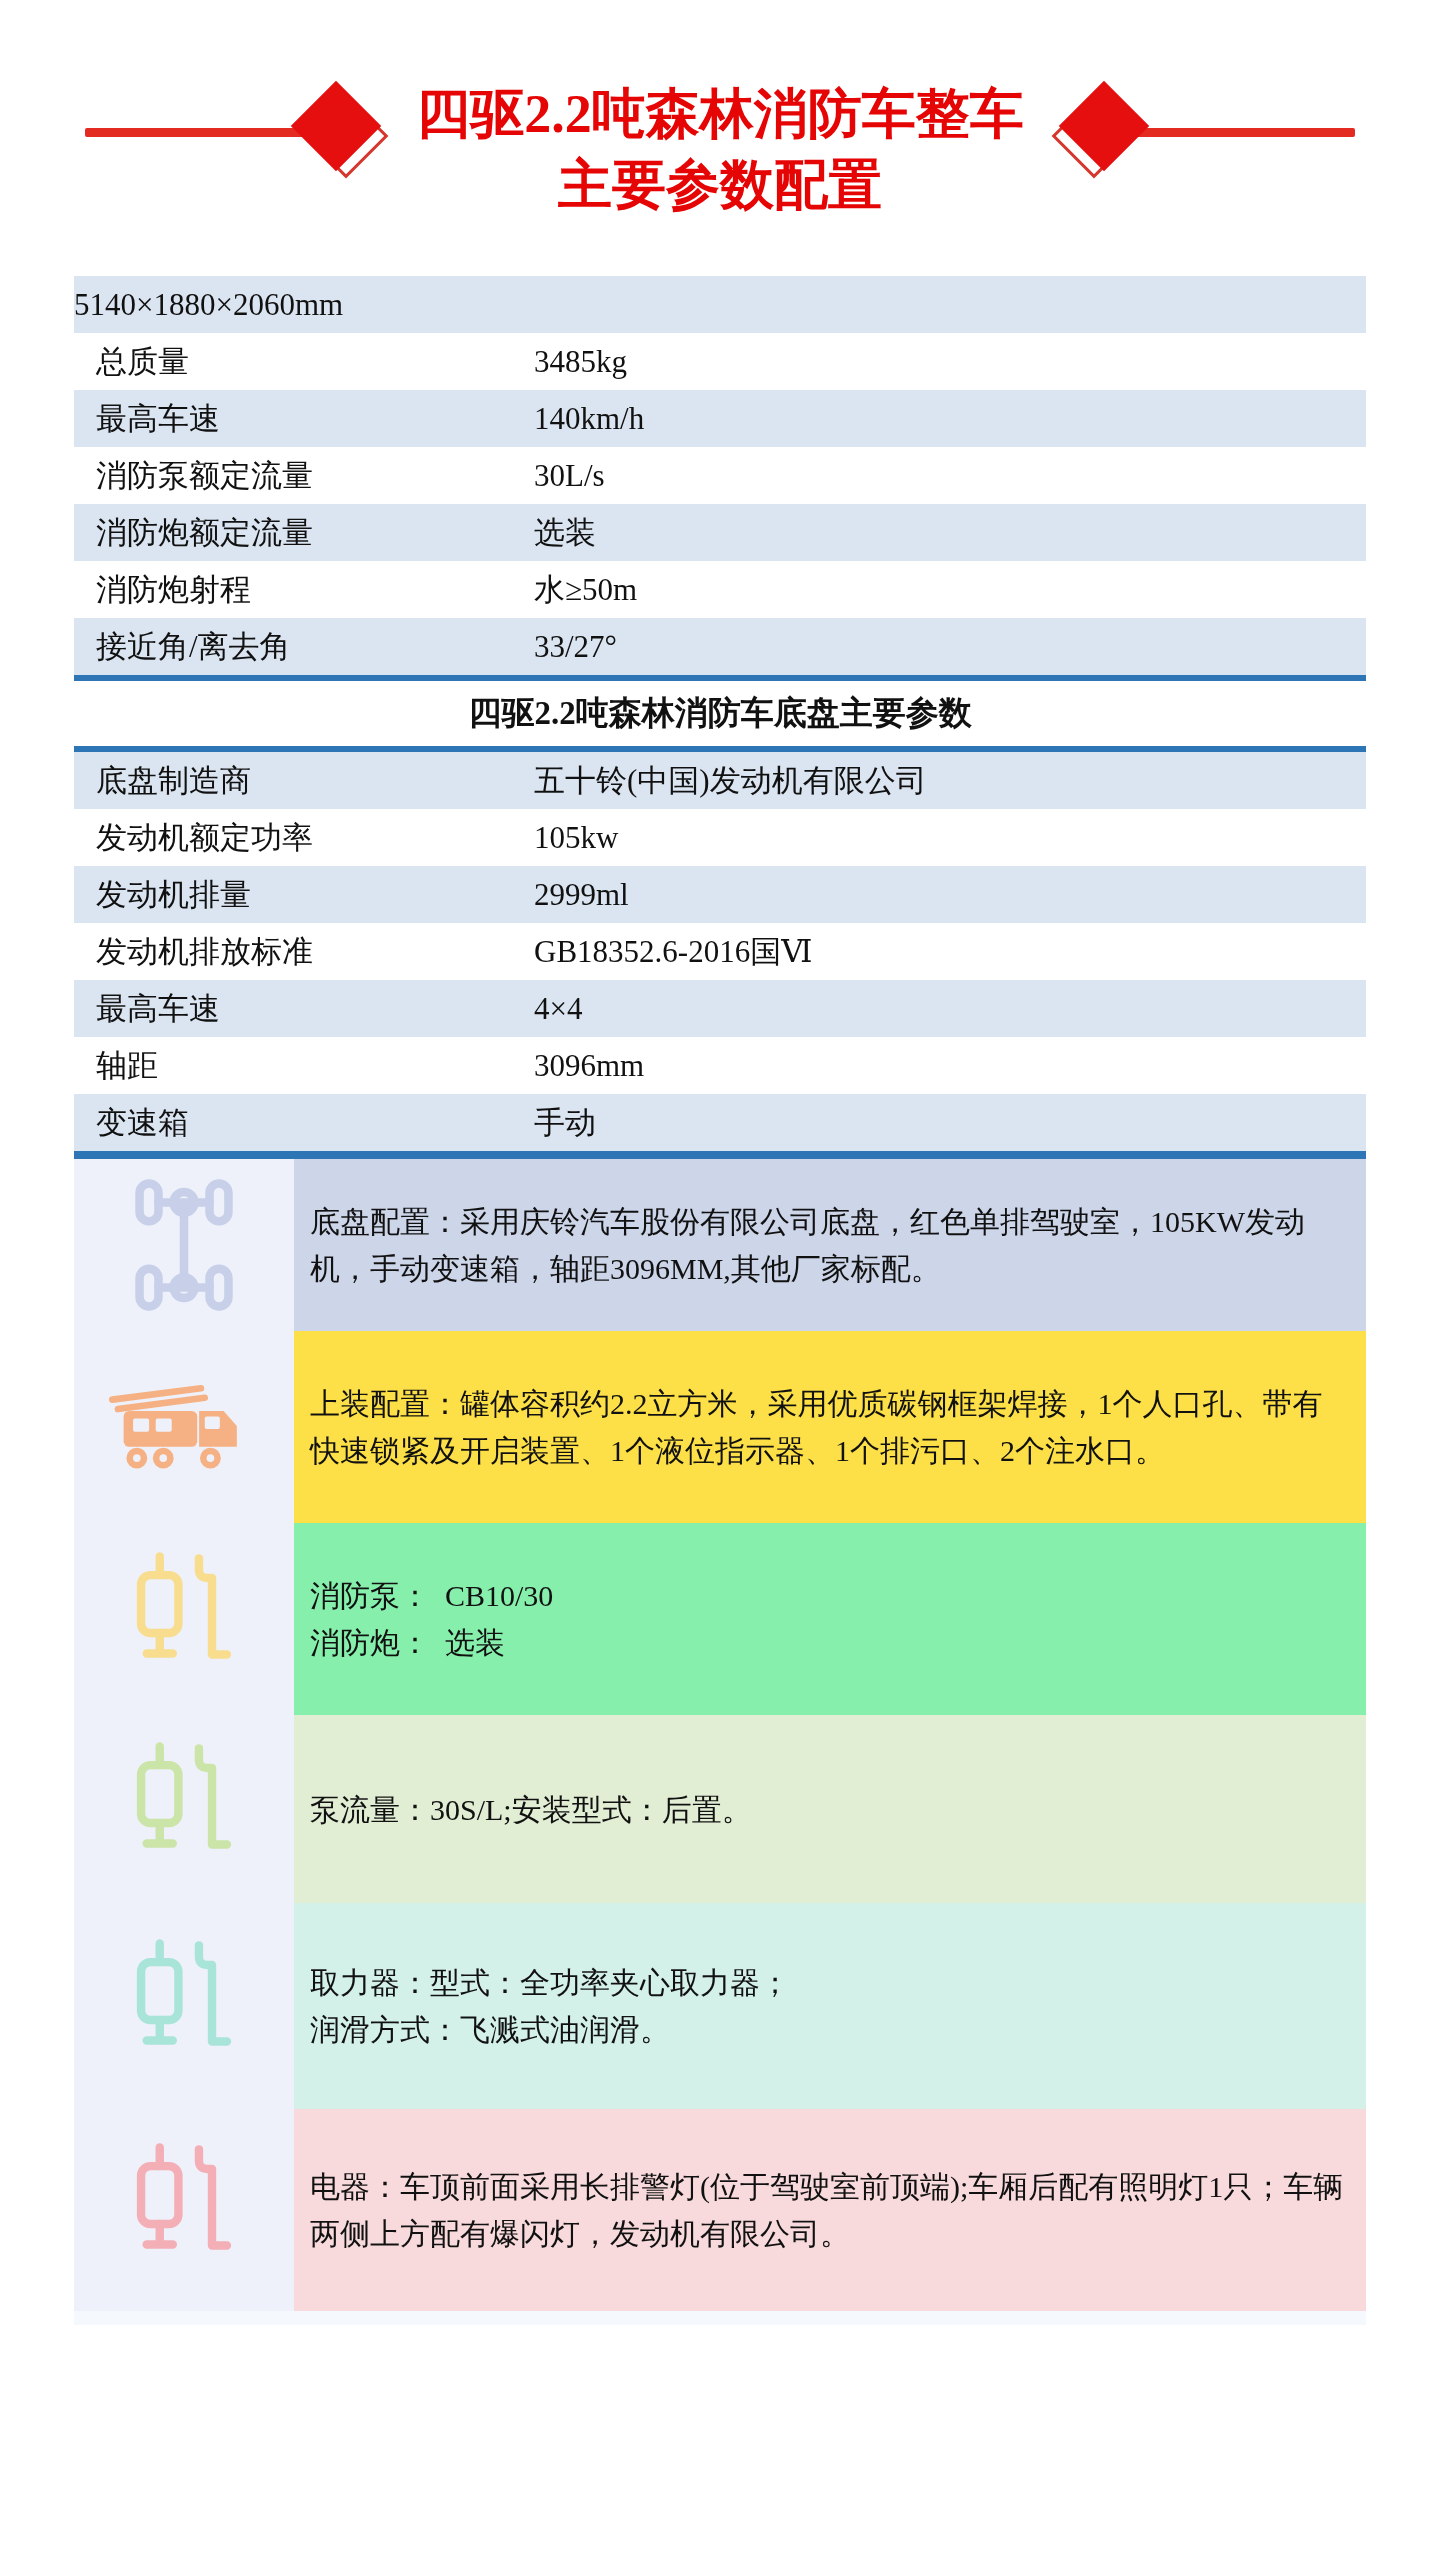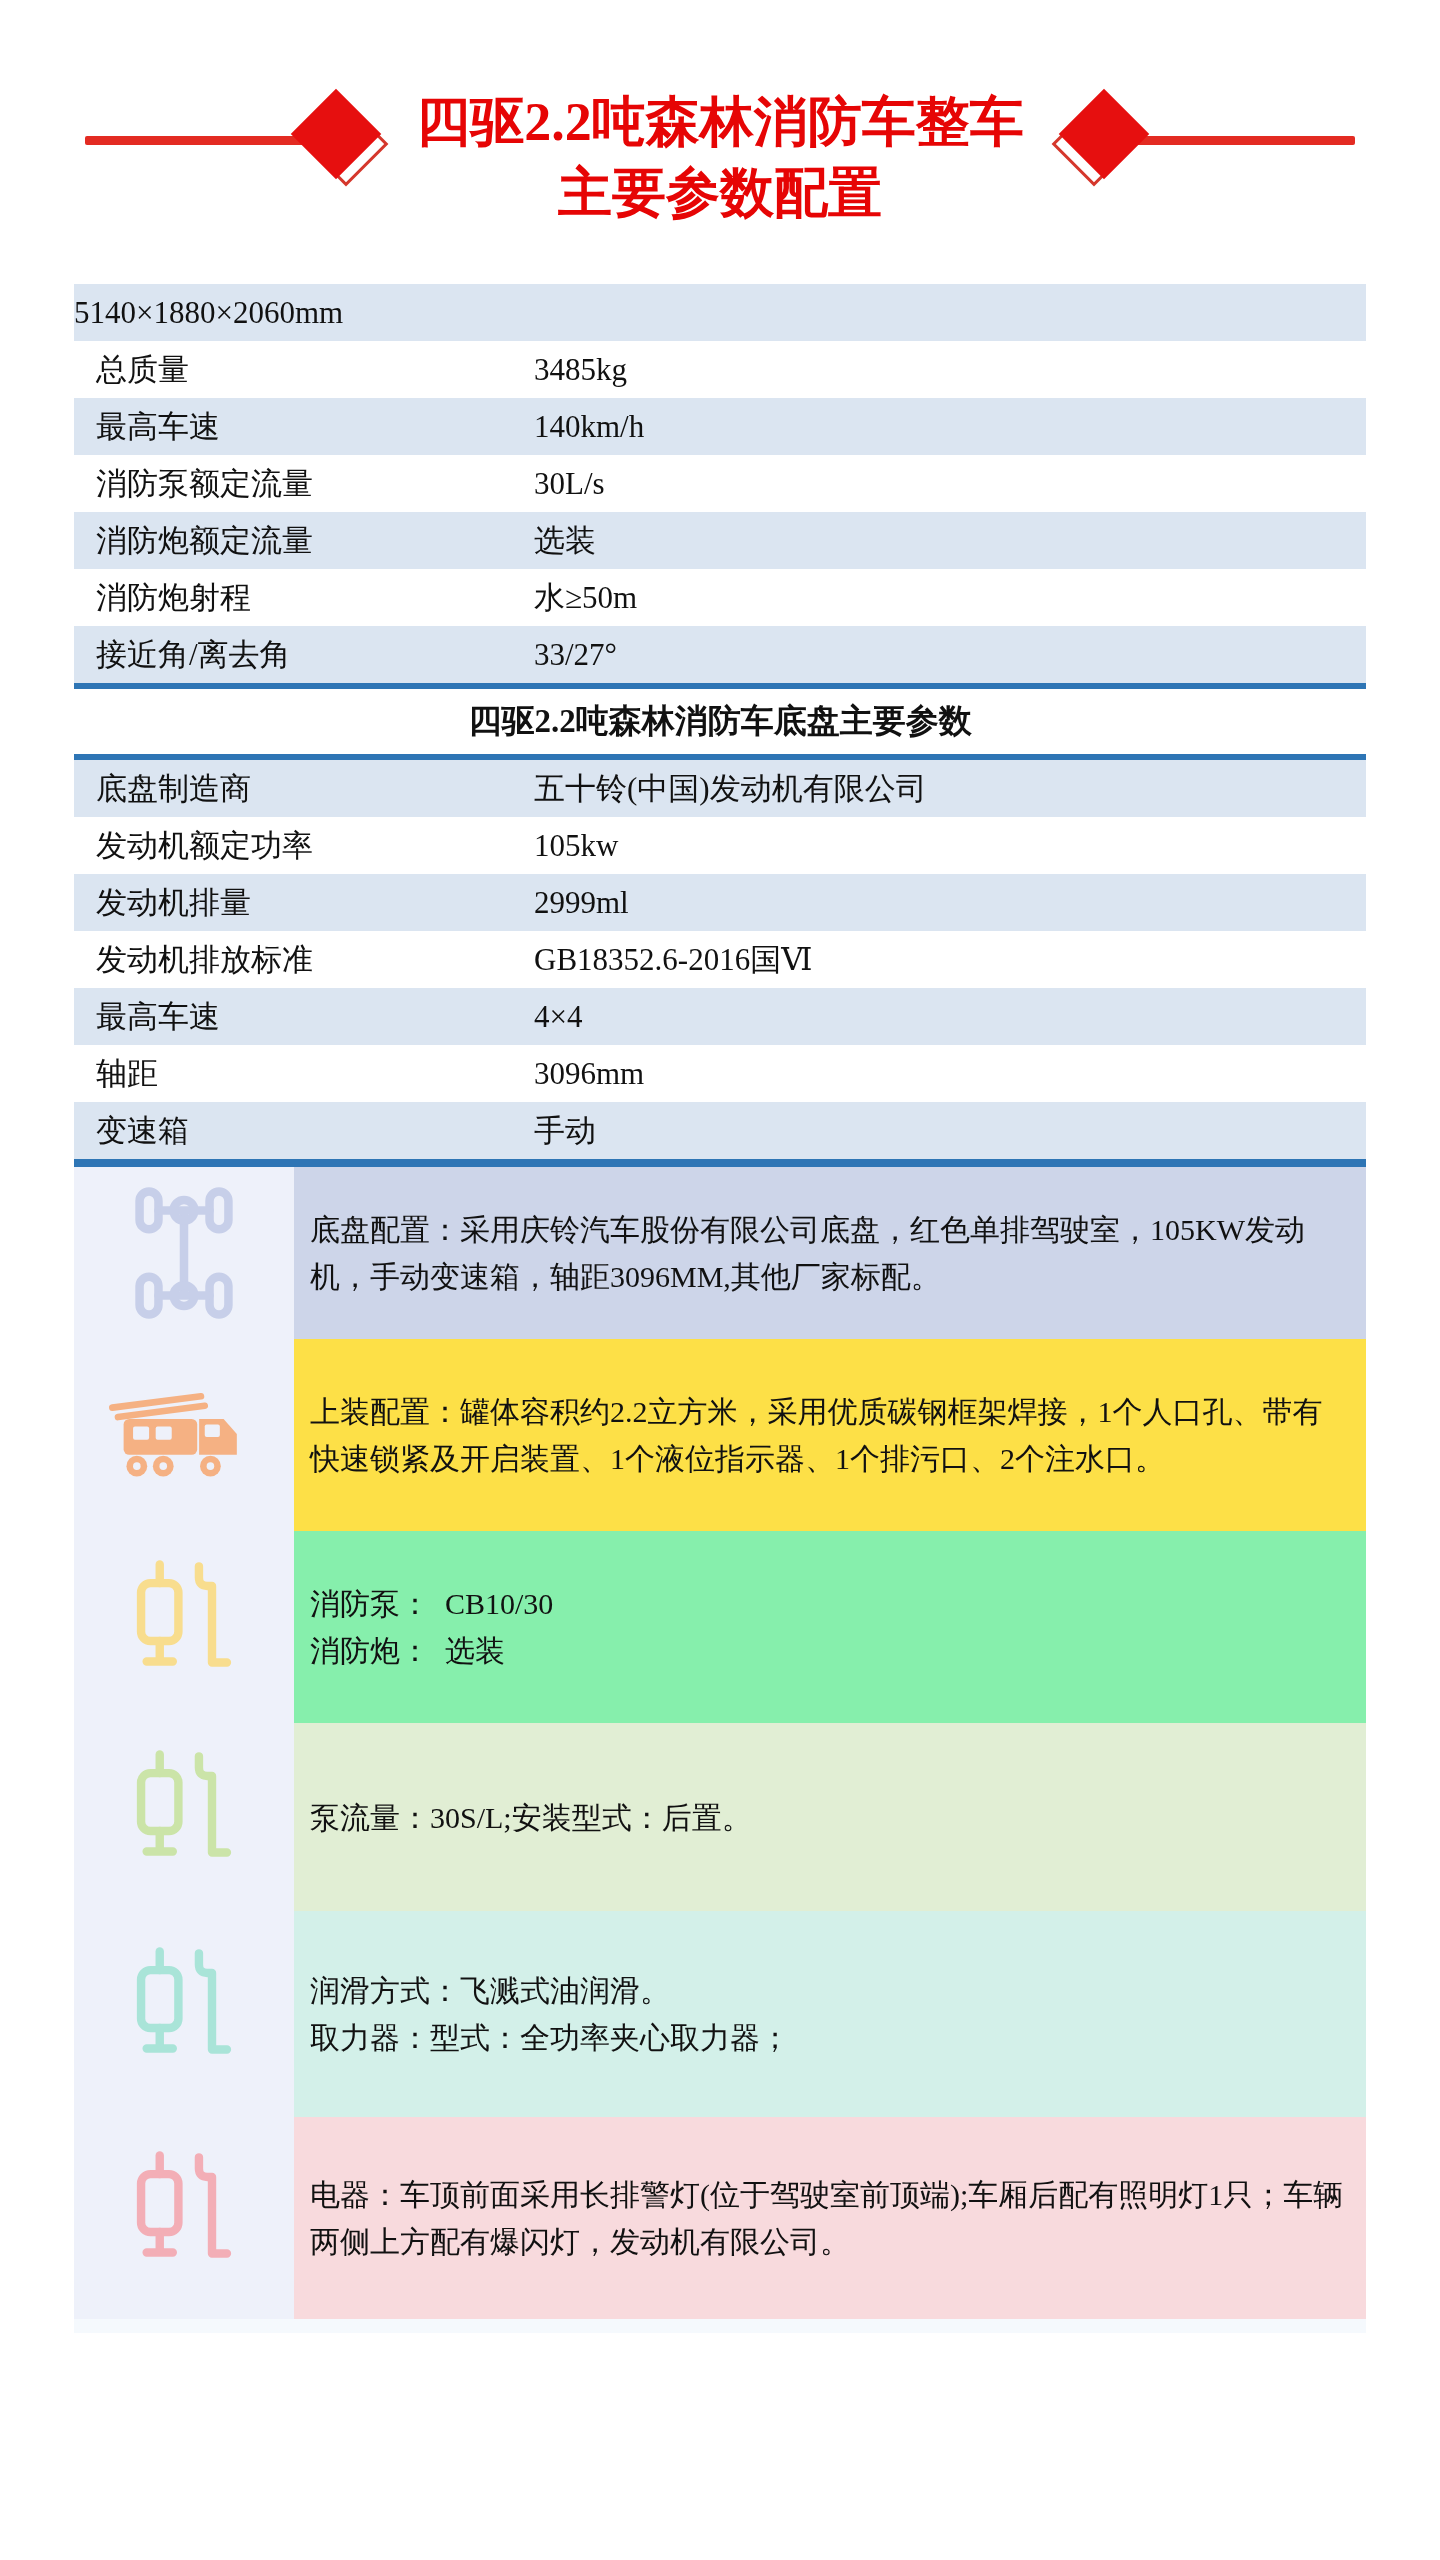--- a/index.html
+++ b/index.html
@@ -1,21 +1,21 @@
 <!DOCTYPE html>
 <html><head>
 <meta charset="utf-8">
 <style>
   * { box-sizing: border-box; }
   html,body { margin:0; padding:0; }
   body {
     width:1440px; height:2560px; background:#ffffff; overflow:hidden;
     font-family:"Liberation Serif","DejaVu Serif",serif; color:#111;
   }
-  .content { width:1292px; margin:8px auto; padding-top:50px; }
+  .content { width:1292px; margin:0 auto; padding-top:50px; }
 
   
   .hdr { display:flex; align-items:center; justify-content:center; height:200px; margin-bottom:26px; }
   .ornament { display:flex; align-items:center; transform:translateY(-18px); }
   .ornament.right { transform:translateY(-18px) scaleX(-1); }
   .orn-line { width:225px; height:9px; background:#e32b22; margin-right:-16px; border-radius:2px; }
   .diamond-wrap { position:relative; width:96px; height:96px; flex:0 0 auto; }
   .diamond-outline {
     position:absolute; left:22px; top:22px; width:60px; height:60px;
     transform:rotate(45deg); background:#ffffff; border:3px solid #d5372c;
@@ -236,22 +236,22 @@
       <svg viewBox="0 0 120 150" width="112" height="140">
         <g class="stroke-ic" stroke="#a9e4d8" stroke-width="9">
           <path d="M34 8 V28"></path>
           <rect x="14" y="28" width="40" height="62" rx="10"></rect>
           <path d="M34 90 V112 M20 112 H48"></path>
           <path d="M76 10 v12 q0 9 9 9 h5 v82 h16"></path>
         </g>
       </svg>
     </div>
     <div class="tx">
+      <div class="line">取力器：型式：全功率夹心取力器；</div>
       <div class="line">润滑方式：飞溅式油润滑。</div>
-      <div class="line">取力器：型式：全功率夹心取力器；</div>
     </div>
   </div>
 
   <div class="feat f6">
     <div class="ic">
       <svg viewBox="0 0 120 150" width="112" height="140">
         <g class="stroke-ic" stroke="#f3aeb6" stroke-width="9">
           <path d="M34 8 V28"></path>
           <rect x="14" y="28" width="40" height="62" rx="10"></rect>
           <path d="M34 90 V112 M20 112 H48"></path>

